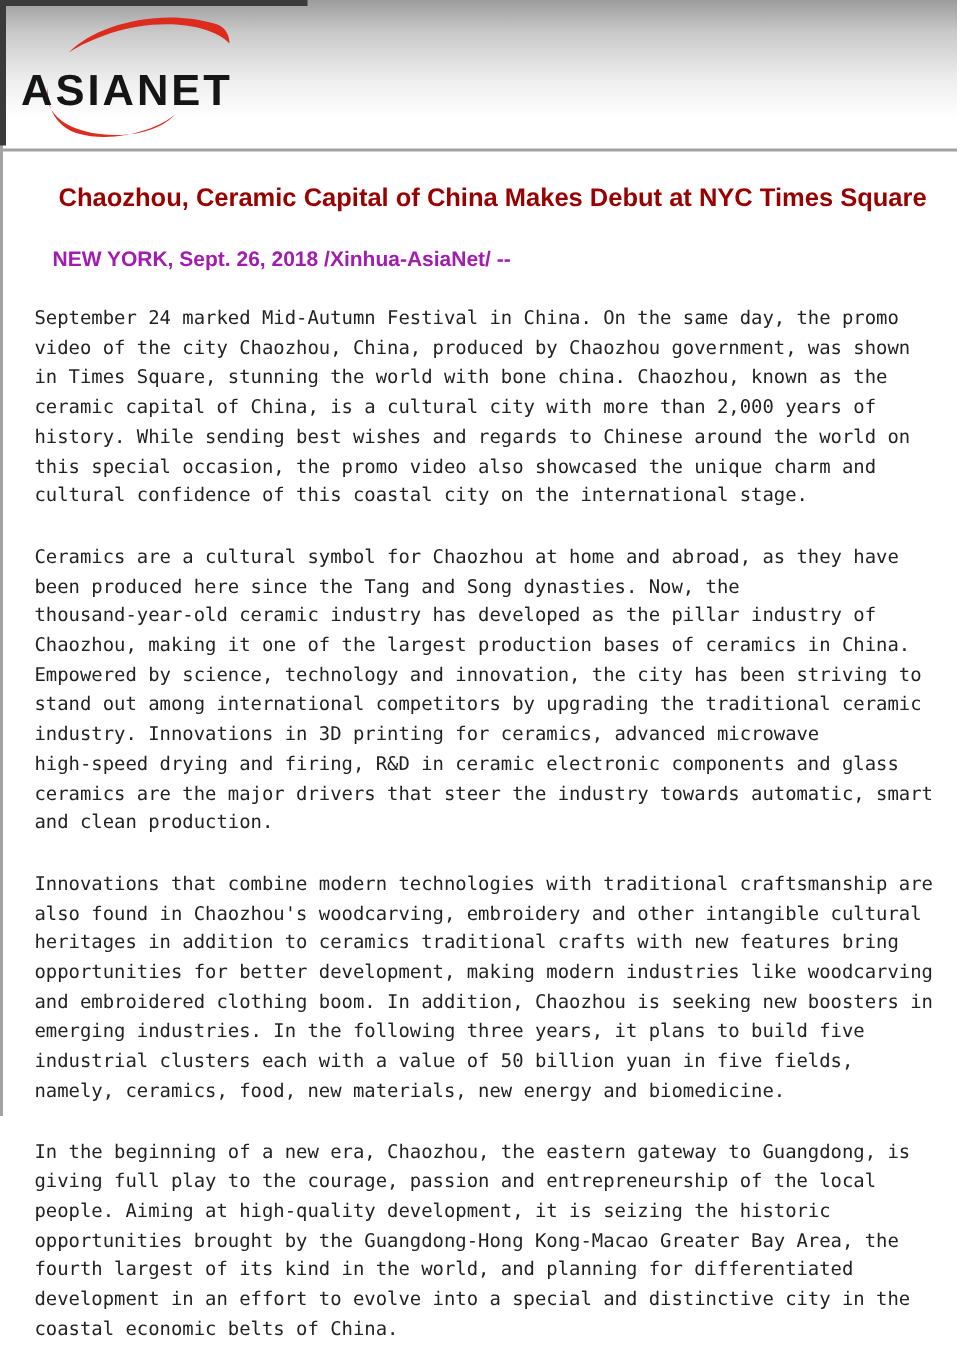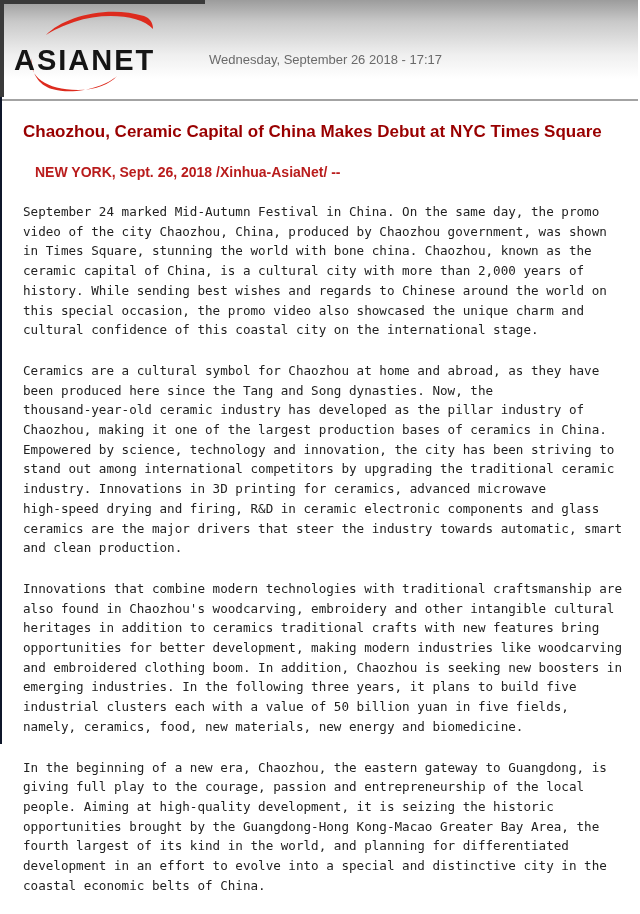--- a/index.html
+++ b/index.html
@@ -2,21 +2,21 @@
 <html style="--headline_red: #990000; --logo_red: #dd2b1e; --header_line: #a3a3a3;"><head>
 <meta charset="utf-8">
 <style>
   html,body{margin:0;padding:0;}
   body{
     width:640px;height:914px;overflow:hidden;background:#fff;
     font-family:"Liberation Sans",sans-serif;
   }
   .page{
     position:relative;width:638px;height:744px;
-    border-left:2px solid #0f172a;box-sizing:border-box;background:#fff;
+    border-left:2px solid #a3a3a3;box-sizing:border-box;background:#fff;
   }
   
   .header{
     position:relative;height:99px;
     background:linear-gradient(to bottom,#9c9c9c 0%,#c9c9c9 22%,#efefef 55%,#ffffff 80%);
     border-bottom:2px solid var(--header_line,#a3a3a3);
   }
   .logo-box{
     position:absolute;left:-2px;top:0;width:205px;height:97px;
     border-top:4px solid #3a3a3a;border-left:4px solid #3a3a3a;
@@ -27,26 +27,26 @@
     font-family:"Liberation Sans",sans-serif;font-weight:bold;
     fill:#151515;letter-spacing:2px;
   }
   .header-meta{
     position:absolute;left:207px;top:50px;
     font-size:13px;line-height:20px;color:#6a6a6a;
   }
   
   .content{padding:0 8px 0 21px;}
   .headline{
-    margin:20px 0 0 0;font-size:17px;line-height:22px;font-weight:bold;
+    margin:20px 0 0 16px;font-size:17px;line-height:22px;font-weight:bold;
     color:var(--headline_red,#990000);
     font-family:"Liberation Sans",sans-serif;
   }
   .byline{
-    margin:20px 0 0 0;font-size:14px;line-height:18px;font-weight:bold;color:#b91c1c;padding-left:12px;
+    margin:20px 0 0 0;font-size:14px;line-height:18px;font-weight:bold;color:#a21caf;padding-left:12px;
   }
   .body-copy{margin-top:21px;}
   .body-copy p{
     margin:0 0 21px 0;
     font-family:"DejaVu Sans Mono","Liberation Mono",monospace;
     font-size:12.6px;line-height:19.7px;color:#222;
     white-space:pre;
   }
 </style>
 </head>
@@ -60,21 +60,20 @@
       <svg class="logo-svg" width="182" height="88" viewBox="0 0 182 88">
 
         <path d="M34,27 C52,8 96,-3 132,8 C138,10 141,15 141,21 C128,7 92,4 62,14 C51,18 41,22 34,27 Z" fill="#dd2b1e"></path>
 
         <path d="M20,50 C16,68 34,82 66,82 C84,82 98,76 105,68 C94,78 64,88 40,81 C26,77 19,64 20,50 Z" fill="#dd2b1e"></path>
         <text x="2" y="62" font-size="29" class="logo-word">ASIANET</text>
       </svg>
     </div>
 
     <div class="header-meta">
-      <div>Wednesday, September 26 2018 - 17:17</div>
     </div>
   </div>
 
   <div class="content">
     <h1 class="headline">Chaozhou, Ceramic Capital of China Makes Debut at NYC Times Square</h1>
 
     <div class="byline">NEW YORK, Sept. 26, 2018 /Xinhua-AsiaNet/ --</div>
 
     <div class="body-copy">
       <p>September 24 marked Mid-Autumn Festival in China. On the same day, the promo

